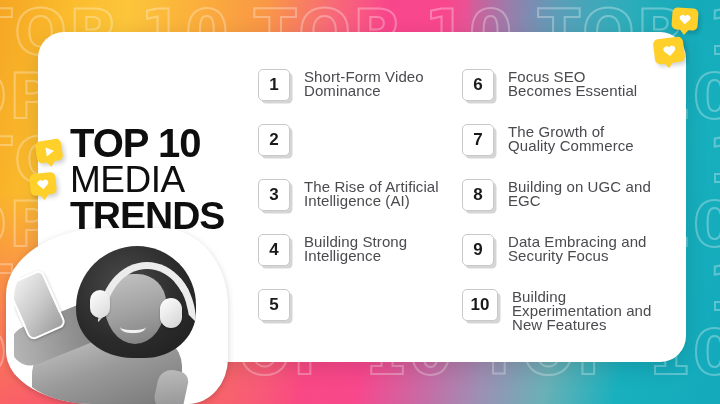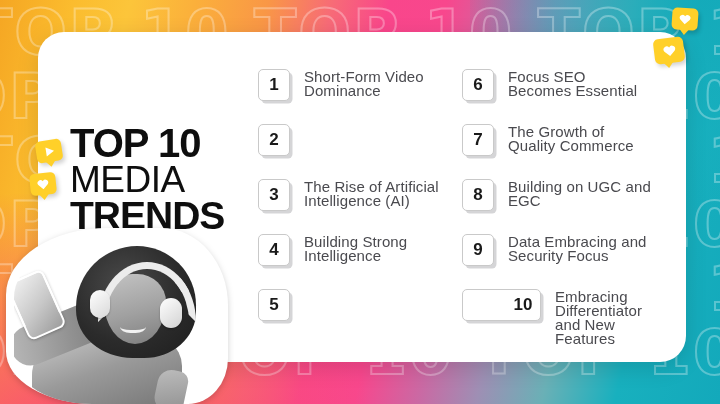--- a/index.html
+++ b/index.html
@@ -169,21 +169,21 @@
     height: 4px;
     border-radius: 3px;
     background: linear-gradient(90deg,
       rgba(248,160,60,0.75) 0%,
       rgba(247,90,120,0.75) 45%,
       rgba(160,140,190,0.6) 75%,
       rgba(60,175,190,0.5) 100%);
     filter: blur(1.2px);
     z-index: -1;
   }
-  .num-box.wide { width: 34px; padding-left: 43px; }
+  .num-box.wide { width: 34px; }
 
   .trend-text {
     flex: 1 1 auto;
     padding-left: 14px;
     padding-top: 2px;
     font-family: "Liberation Sans", sans-serif;
     font-size: 15px;
     line-height: 14px;
     color: #4a4a4f;
     letter-spacing: 0.1px;
@@ -386,21 +386,21 @@
       <div class="trend-text">Building on UGC and EGC</div>
     </div>
 
     <div class="trend-item">
       <div class="num-box">9</div>
       <div class="trend-text">Data Embracing and Security Focus</div>
     </div>
 
     <div class="trend-item">
       <div class="num-box wide">10</div>
-      <div class="trend-text">Embracing Differentiator and New Features</div>
+      <div class="trend-text">Building Experimentation and New Features</div>
     </div>
 
   </div>
 
   <div class="badge" id="badge-play">
     <span>
       <svg width="11" height="11" viewBox="0 0 11 11">
           <polygon points="2,1 10,5.5 2,10" fill="#ffffff"></polygon>
         </svg>
     </span>

